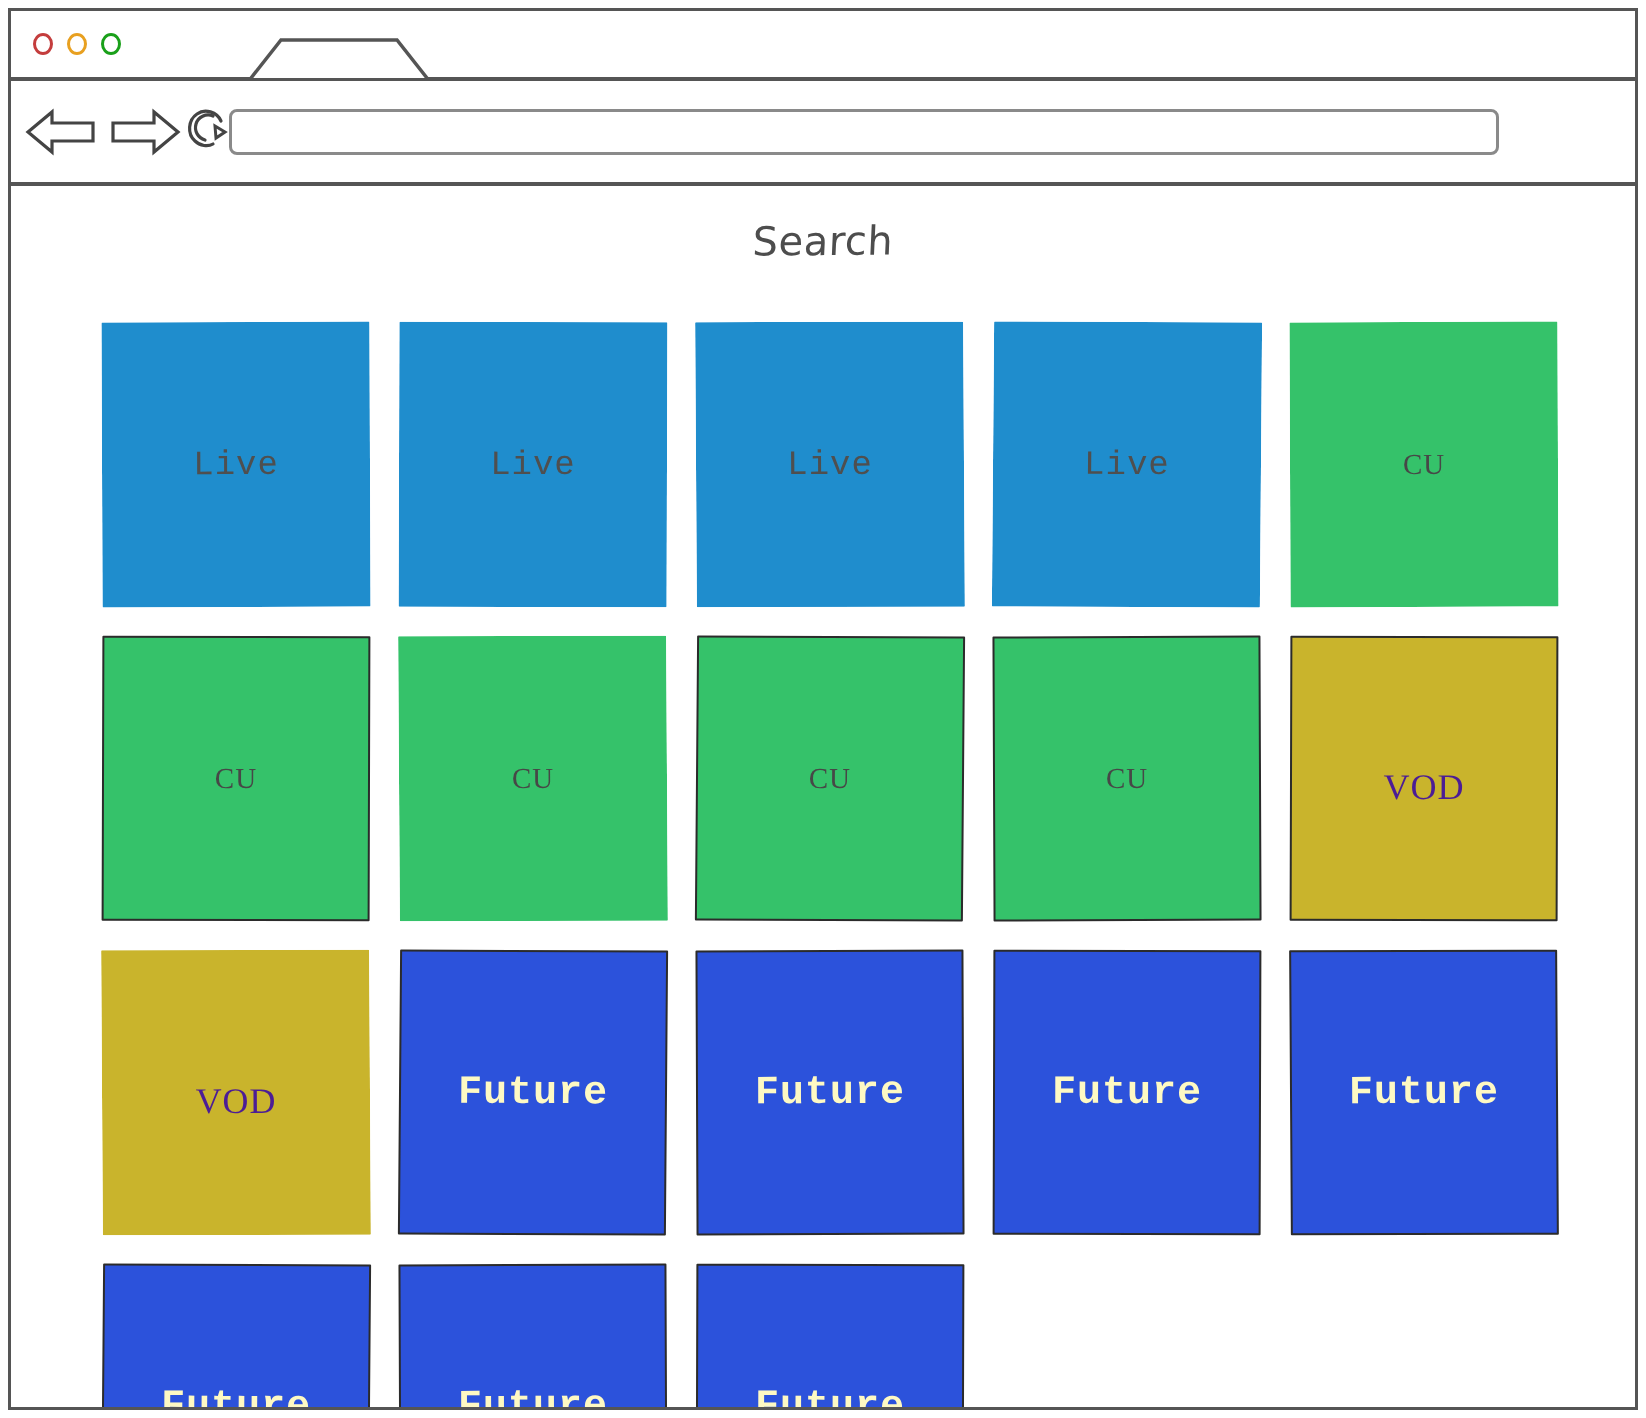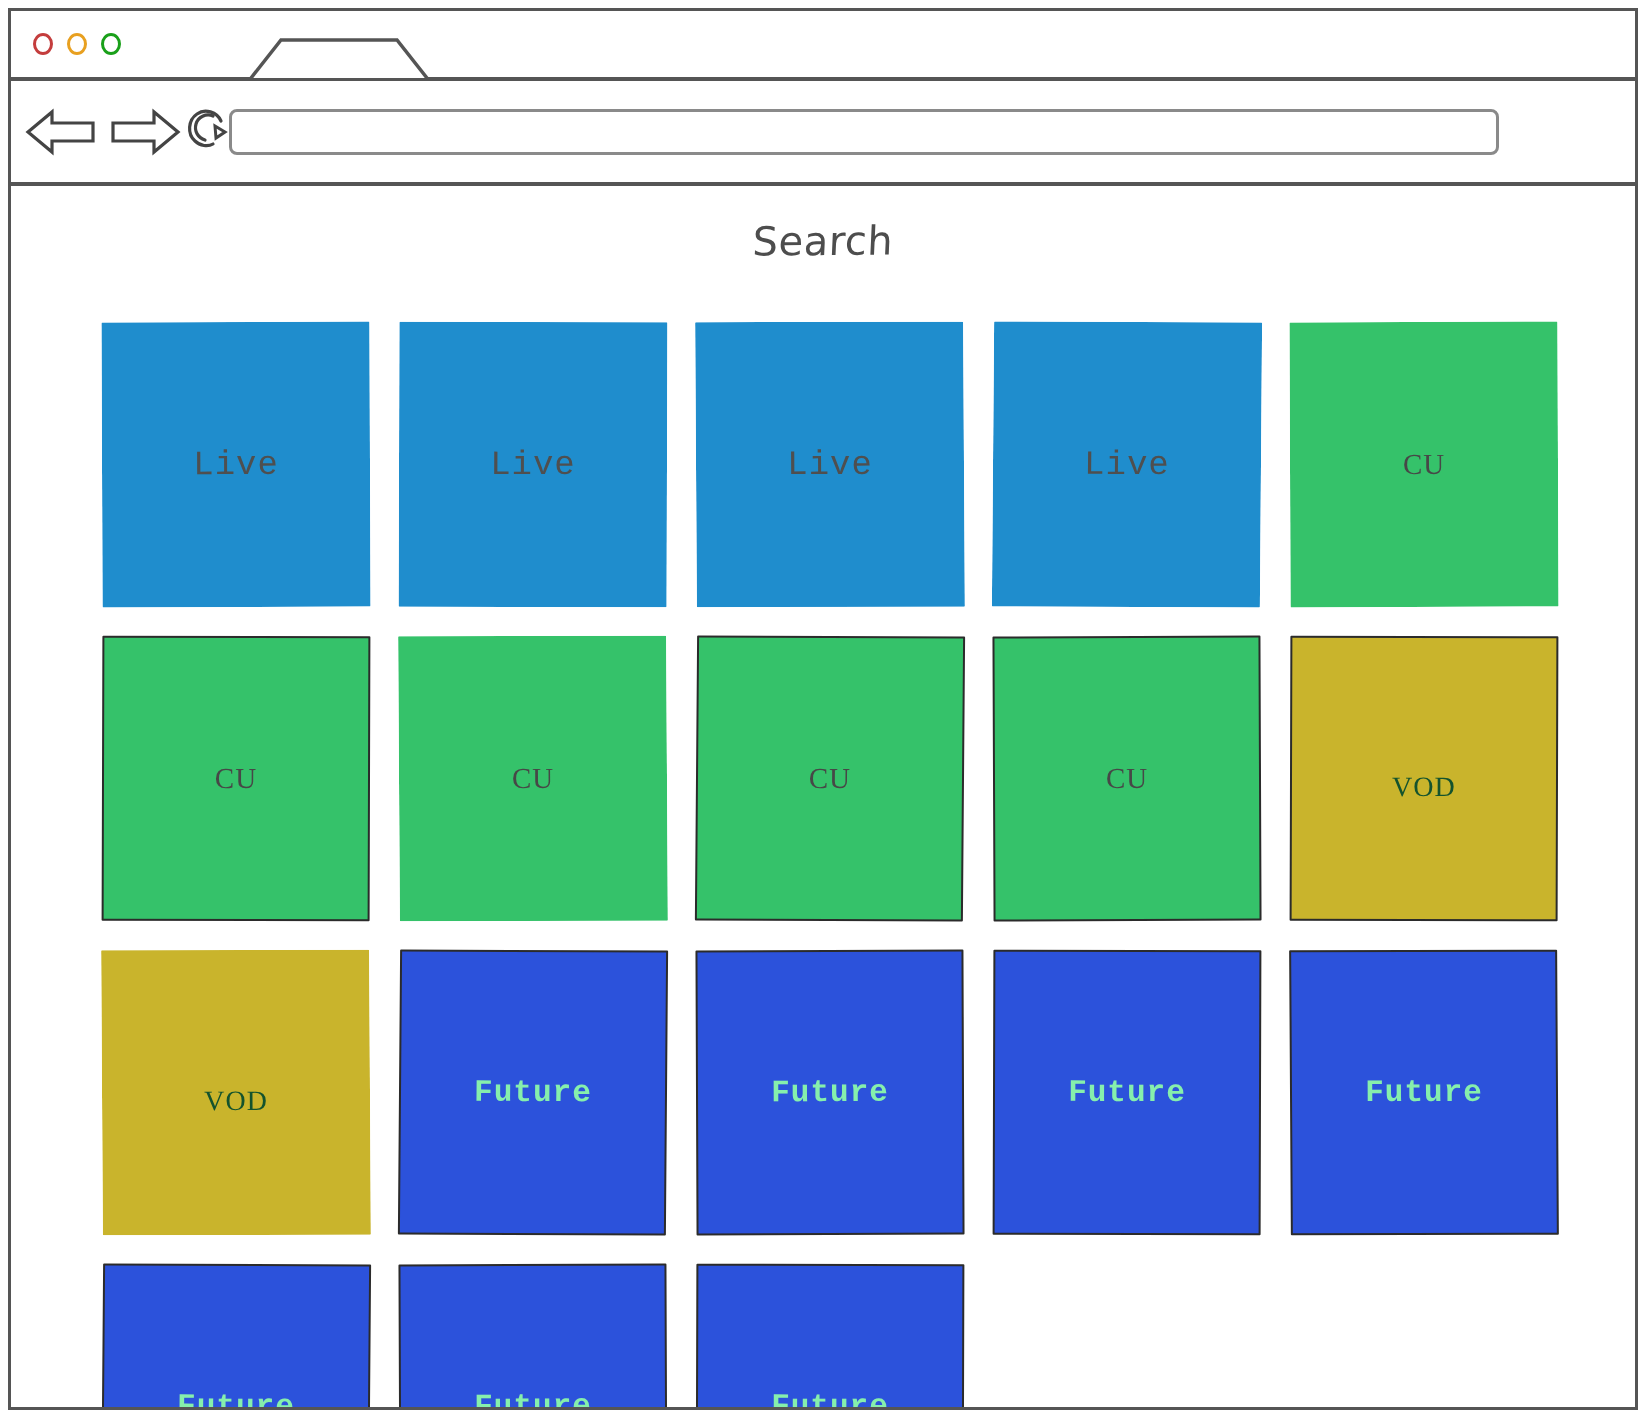--- a/index.html
+++ b/index.html
@@ -177,22 +177,22 @@
 
   .card-label {
     font-family: "Liberation Mono", "DejaVu Sans Mono", monospace;
     font-size: 34px;
     letter-spacing: 1px;
     line-height: 1;
     user-select: none;
   }
   .card.type-live .card-label   { font-weight: 400; color: #4f4f4f; }
   .card.type-cu .card-label     { font-weight: 400; color: #474747; font-family: "Liberation Serif", serif; font-size: 29px; }
-  .card.type-vod .card-label    { font-weight: 400; color: #14532d; font-family: "Liberation Serif", serif; font-size: 28px; margin-top: 16px; }
-  .card.type-future .card-label { font-weight: 700; color: #86efac; font-size: 31px; }
+  .card.type-vod .card-label    { font-weight: 400; color: #4c1d95; font-family: "Liberation Serif", serif; font-size: 36px; margin-top: 16px; }
+  .card.type-future .card-label { font-weight: 700; color: #fef9c3; font-size: 40px; }
 
 </style>
 </head>
 <body>
 
 <div class="screen">
   <div class="browser-window">
 
     <div class="titlebar">
       <div class="traffic-lights">

